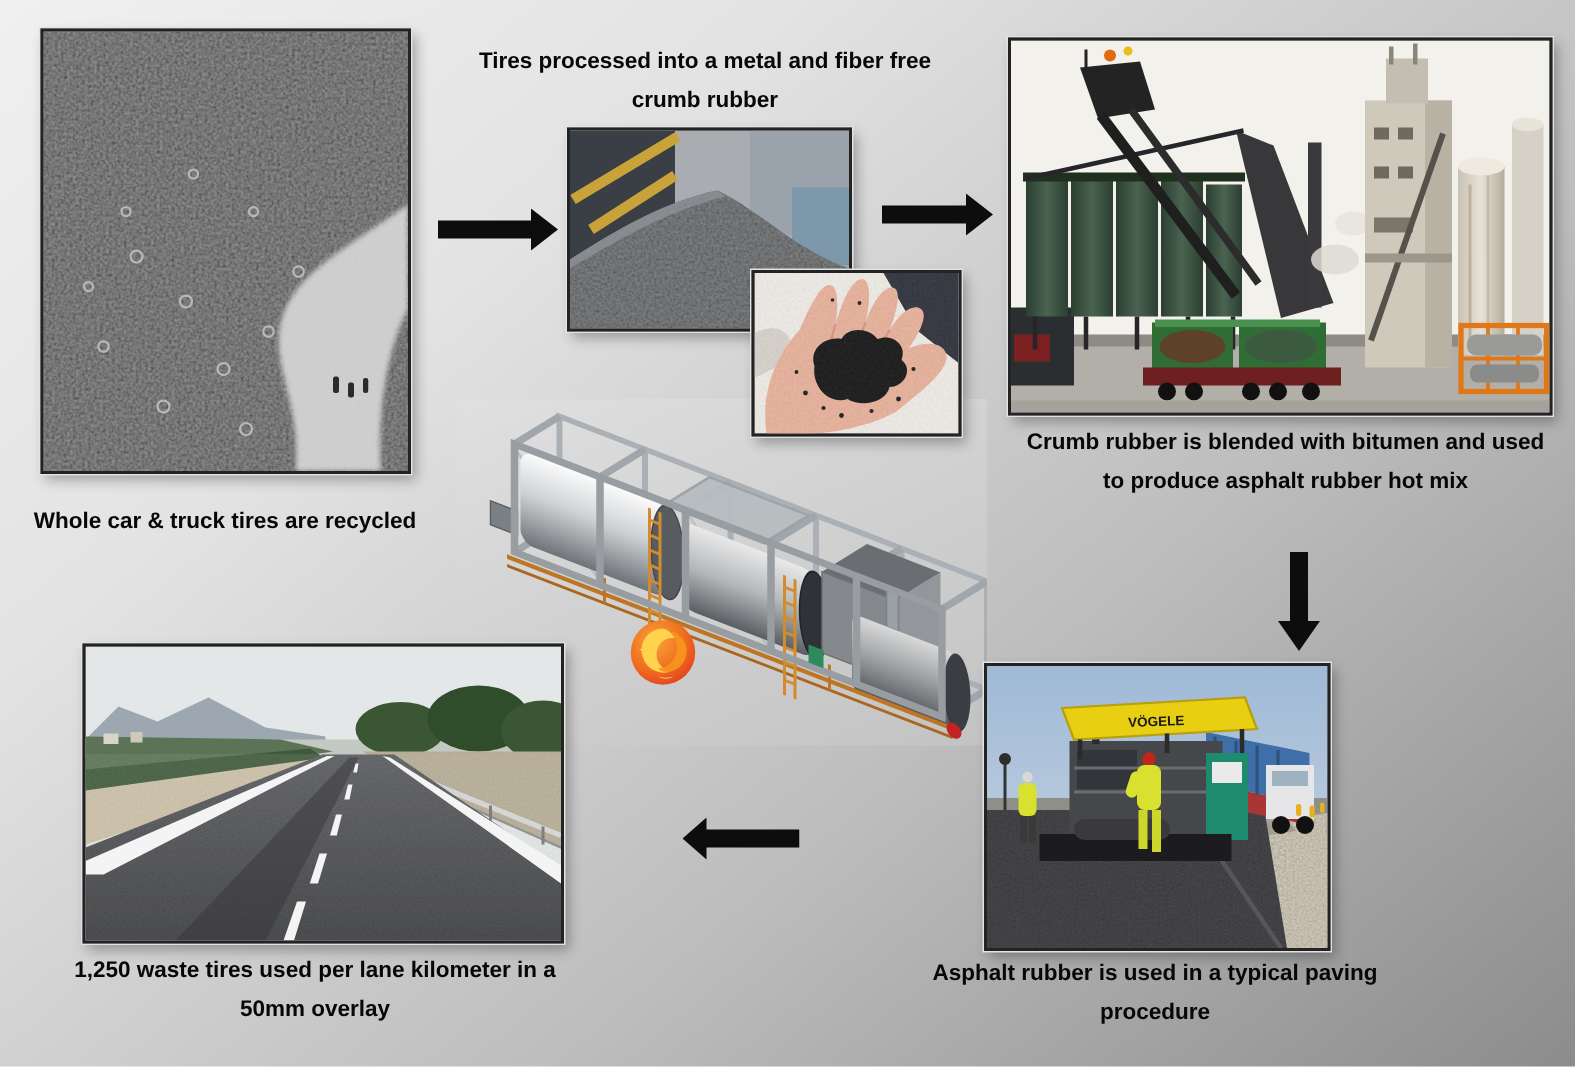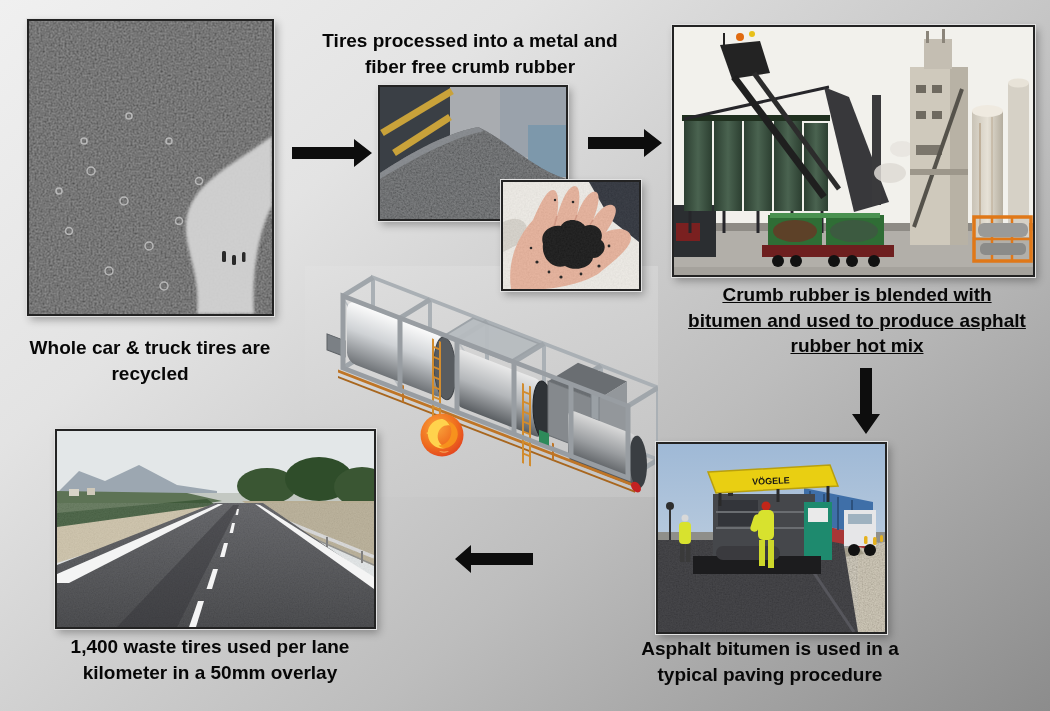--- a/index.html
+++ b/index.html
@@ -8,21 +8,21 @@
     background:linear-gradient(140deg,#f0f0f0 0%,#e3e3e3 28%,#bdbdbd 64%,#8c8c8c 100%);
     font-family:"Liberation Sans", sans-serif;
   }
   .photo{
     position:absolute;border:2px solid #232323;
     box-shadow:0 0 0 1px #e2e2e2, 3px 4px 8px rgba(0,0,0,.30);
     background:#8a8a8a;overflow:hidden;
   }
   .photo svg{display:block;}
   .caption{
-    position:absolute;font-weight:bold;font-size:19px;line-height:25.5px;
+    position:absolute;font-weight:bold;font-size:15px;line-height:25.5px;
     text-align:center;color:#070707;
   }
   .arrow{position:absolute;}
   .machine-bg{
     position:absolute;left:305px;top:266px;width:353px;height:231px;
     background:linear-gradient(155deg,#e0e0e0 0%,#d2d2d2 45%,#c3c3c3 100%);
   }
   .logo{position:absolute;left:419px;top:412px;width:46px;height:46px;}
 </style>
 </head>
@@ -499,23 +499,23 @@
       <polygon points="175,92 178,92 176,102 172.5,102"></polygon>
       <polygon points="167,112 171,112 167.5,126 163,126"></polygon>
       <polygon points="156,138 161,138 155,158 149.5,158"></polygon>
       <polygon points="141,170 147,170 139,196 132,196"></polygon>
     </g>
   </svg>
 </div>
 
 <div class="caption" style="left:8px;top:318px;width:284px;margin-top:17px;">Whole car &amp; truck tires are recycled</div>
 <div class="caption" style="left:303px;top:28px;width:334px;">Tires processed into a metal and fiber free crumb rubber</div>
-<div class="caption" style="left:683px;top:282px;width:348px;text-decoration:underline;">Crumb rubber is blended with bitumen and used to produce asphalt rubber hot mix</div>
-<div class="caption" style="left:618px;top:636px;width:304px;">Asphalt bitumen is used in a typical paving procedure</div>
-<div class="caption" style="left:33px;top:634px;width:354px;">1,400 waste tires used per lane kilometer in a 50mm overlay</div>
+<div class="caption" style="left:683px;top:282px;width:348px;">Crumb rubber is blended with bitumen and used to produce asphalt rubber hot mix</div>
+<div class="caption" style="left:618px;top:636px;width:304px;">Asphalt rubber is used in a typical paving procedure</div>
+<div class="caption" style="left:33px;top:634px;width:354px;">1,250 waste tires used per lane kilometer in a 50mm overlay</div>
 
 <svg class="arrow" style="left:292px;top:139px;" width="80" height="28" viewBox="0 0 80 28">
   <polygon points="0,8 62,8 62,0 80,14 62,28 62,20 0,20" fill="#0d0d0d"></polygon>
 </svg>
 <svg class="arrow" style="left:588px;top:129px;" width="74" height="28" viewBox="0 0 74 28">
   <polygon points="0,8 56,8 56,0 74,14 56,28 56,20 0,20" fill="#0d0d0d"></polygon>
 </svg>
 <svg class="arrow" style="left:852px;top:368px;" width="28" height="66" viewBox="0 0 28 66">
   <polygon points="8,0 20,0 20,46 28,46 14,66 0,46 8,46" fill="#0d0d0d"></polygon>
 </svg>

